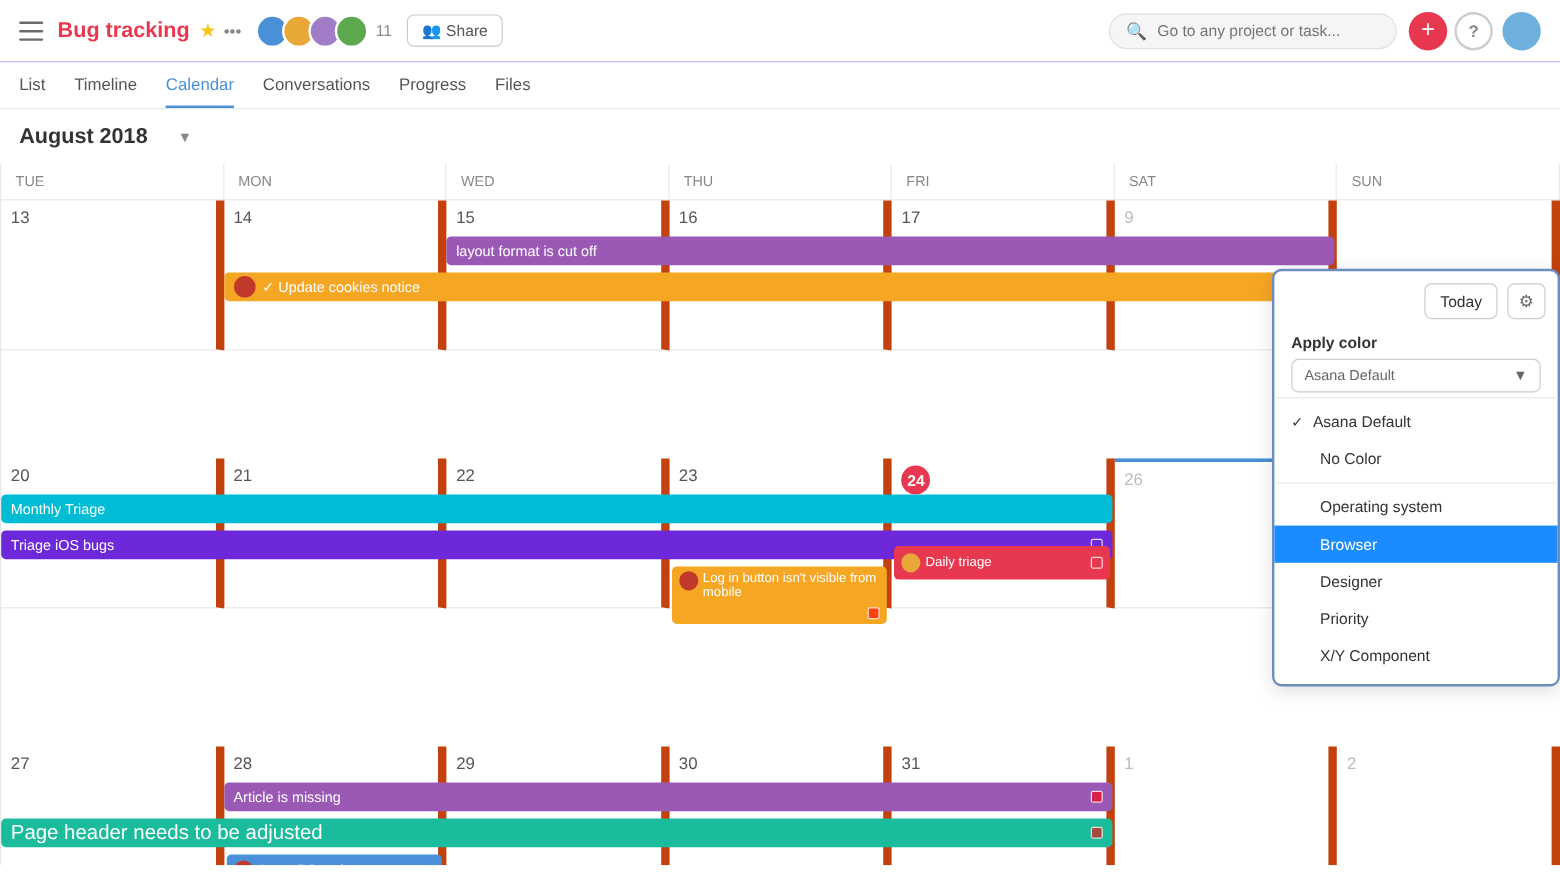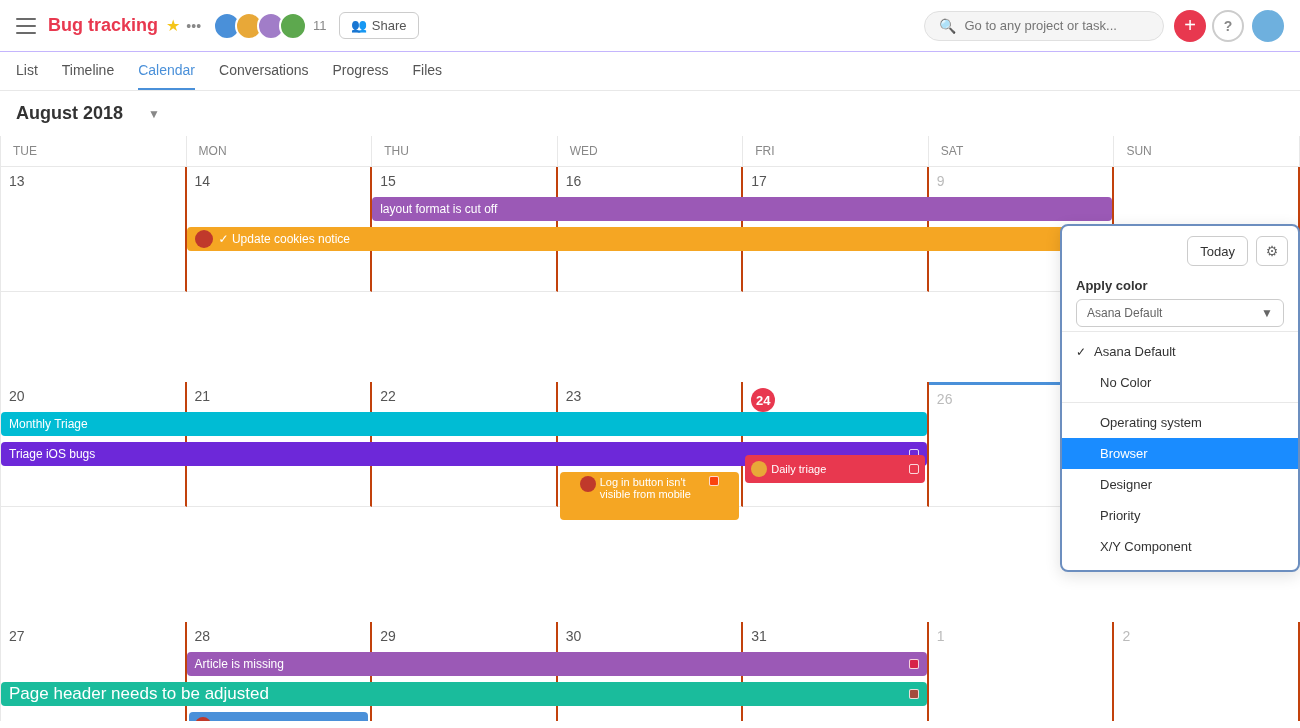--- a/index.html
+++ b/index.html
@@ -61,21 +61,21 @@
     .divider { height: 1px; background: #e8e8e8; margin: 4px 0; }
     .dropdown-item { padding: 8px 14px; font-size: 13px; color: #333; cursor: pointer; display: flex; align-items: center; gap: 8px; }
     .dropdown-item.active { background: #1a8cff; color: #fff; }
     .check-mark { font-size: 12px; color: #333; }
 
     
     .calendar-wrapper { position: relative; height: calc(728px - 52px - 41px - 50px); overflow: hidden; }
     .week-headers { display: grid; grid-template-columns: repeat(7, 1fr); }
     .week-header-cell { padding: 8px 12px; font-size: 12px; color: #888; border-right: 1px solid #e8e8e8; border-bottom: 1px solid #e8e8e8; text-transform: uppercase; }
     .week-row-container { display: grid; grid-template-columns: repeat(7, 1fr); position: relative; }
-    .week-cell { border-right: 2px solid #c2410c; border-bottom: 1px solid #e8e8e8; padding: 6px 8px; min-height: 125px; }
+    .week-cell { border-right: 7px solid #c2410c; border-bottom: 1px solid #e8e8e8; padding: 6px 8px; min-height: 125px; }
   </style>
 </head>
 <body>
 
 <div class="top-bar">
   <div class="hamburger">
     <span></span>
       <span></span>
       <span></span>
   </div>
@@ -114,22 +114,22 @@
 <div class="cal-header">
   <span class="month-title">August 2018</span>
   <span class="chevron-down">▼</span>
 </div>
 
 <div class="calendar-wrapper">
 
   <div class="week-headers" style="border-left:1px solid #e8e8e8;">
     <div class="week-header-cell">Tue</div>
     <div class="week-header-cell">Mon</div>
+    <div class="week-header-cell">Wed</div>
     <div class="week-header-cell">Thu</div>
-    <div class="week-header-cell">Wed</div>
     <div class="week-header-cell">Fri</div>
     <div class="week-header-cell">Sat</div>
     <div class="week-header-cell">Sun</div>
   </div>
 
   <div style="position:relative; border-left:1px solid #e8e8e8;">
     <div class="week-row-container" style="position:relative;">
       <div class="week-cell">
         <div class="day-number">13</div>
       </div>
@@ -199,21 +199,21 @@
 
       <div style="position:absolute; top:0; left:0; width:calc(5/7*100% - 2px); height:24px; background:#00bcd4; border-radius:4px; display:flex; align-items:center; padding:0 8px; font-size:12px; color:#fff; z-index:3; pointer-events:auto; cursor:pointer;">
         Monthly Triage
       </div>
 
       <div style="position:absolute; top:30px; left:0; width:calc(5/7*100% - 2px); height:24px; background:#6d28d9; border-radius:4px; display:flex; align-items:center; padding:0 8px; font-size:12px; color:#fff; z-index:3; pointer-events:auto; cursor:pointer; justify-content:space-between;">
         <span>Triage iOS bugs</span>
         <div style="width:10px;height:10px;border:1.5px solid rgba(255,255,255,0.8);border-radius:2px;"></div>
       </div>
 
-      <div style="position:absolute; top:60px; left:calc(3/7*100% + 2px); width:calc(1/7*100% - 6px); height:48px; background:#f5a623; border-radius:4px; padding:4px 20px; font-size:11px; color:#fff; z-index:3; pointer-events:auto; cursor:pointer; display:flex; flex-direction:row; justify-content:space-between;">
+      <div style="position:absolute; top:60px; left:calc(3/7*100% + 2px); width:calc(1/7*100% - 6px); height:48px; background:#f5a623; border-radius:4px; padding:4px 6px; font-size:11px; color:#fff; z-index:3; pointer-events:auto; cursor:pointer; display:flex; flex-direction:column; justify-content:space-between;">
         <div style="display:flex;align-items:flex-start;gap:4px;">
           <div style="width:16px;height:16px;border-radius:50%;background:#c0392b;flex-shrink:0;"></div>
           <span>Log in button isn't visible from mobile</span>
         </div>
         <div style="display:flex;justify-content:flex-end;">
           <div style="width:10px;height:10px;border:1.5px solid rgba(255,255,255,0.8);border-radius:2px;background:rgba(255,0,0,0.6);"></div>
         </div>
       </div>
 
       <div style="position:absolute; top:43px; left:calc(4/7*100% + 2px); width:calc(1/7*100% - 6px); height:28px; background:#e8384f; border-radius:4px; padding:4px 6px; font-size:11px; color:#fff; z-index:3; pointer-events:auto; cursor:pointer; display:flex; align-items:center; justify-content:space-between; gap:4px;">

